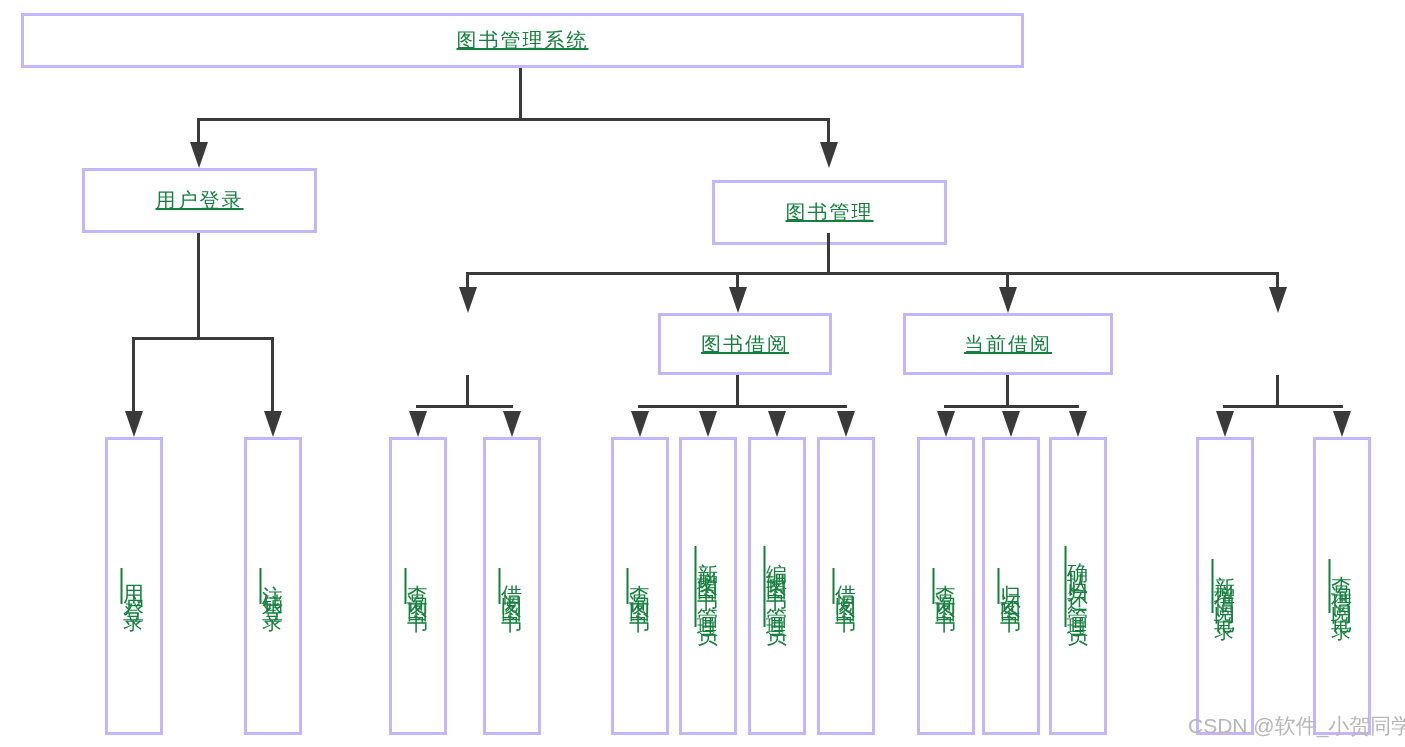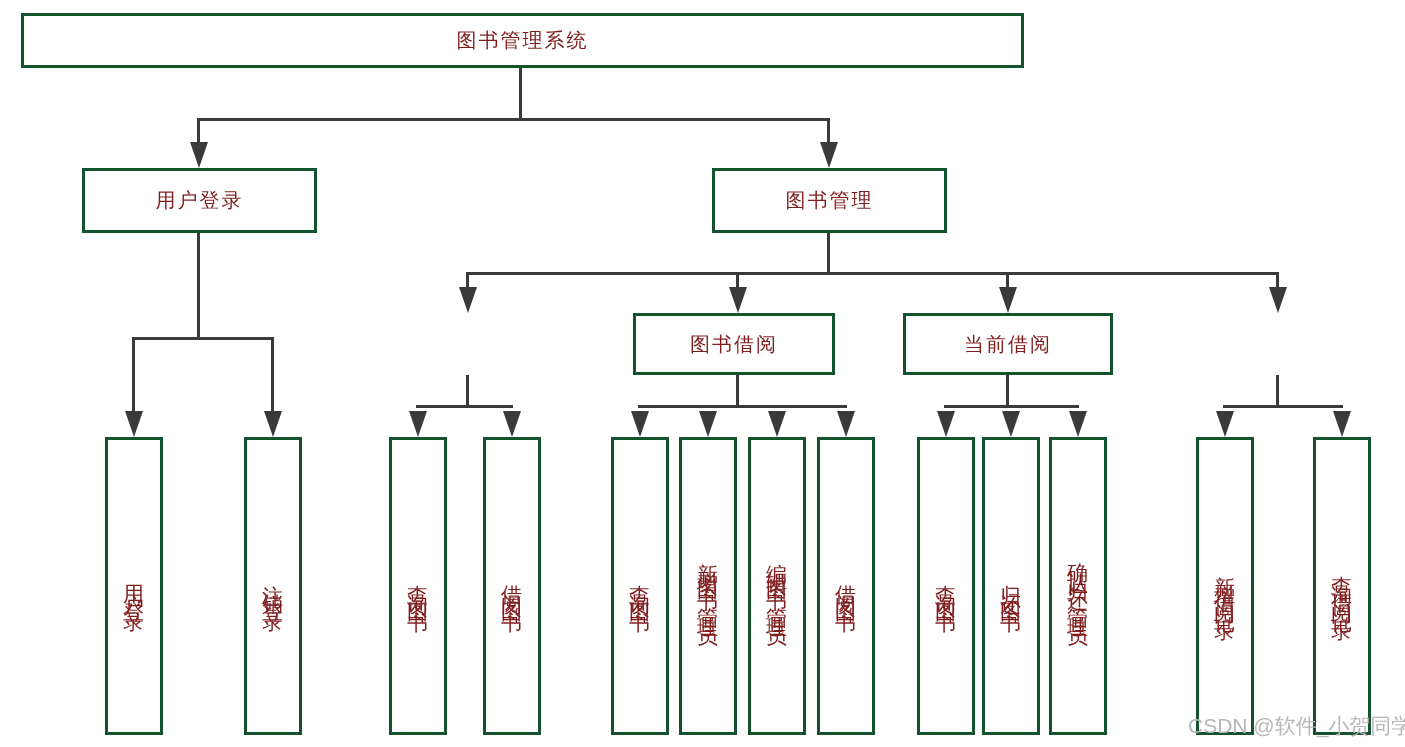--- a/index.html
+++ b/index.html
@@ -5,25 +5,26 @@
   html,body{margin:0;padding:0;background:#ffffff;}
   #stage{
     position:relative;
     width:1405px;height:747px;
     background:#ffffff;
     font-family:"Liberation Sans","DejaVu Sans",sans-serif;
     overflow:hidden;
   }
   .node{
     position:absolute;
-    border:3px solid #14532d;
+    border:3px solid #c4b5fd;
     background:#ffffff;
     box-sizing:border-box;
     display:flex;align-items:center;justify-content:center;
-    color:#7f1d1d;
+    color:#15803d;
+    text-decoration:underline;
   }
   .node.h .lbl{
     font-size:20px;letter-spacing:2px;white-space:nowrap;
   }
   .node.v{
     writing-mode:vertical-rl;
     text-orientation:mixed;
   }
   .node.v .lbl{
     font-size:21px;letter-spacing:9px;line-height:1;
@@ -57,21 +58,21 @@
   <div class="vl" style="left:519px;top:68px;height:50px"></div>
   <div class="hl" style="left:197px;top:118px;width:633px"></div>
   <div class="vl" style="left:197px;top:118px;height:27px"></div>
   <div class="arrow" style="left:190px;top:142px"></div>
   <div class="vl" style="left:827px;top:118px;height:27px"></div>
   <div class="arrow" style="left:820px;top:142px"></div>
 
   <div class="node h" style="left:82px;top:168px;width:235px;height:65px">
     <span class="lbl">用户登录</span>
   </div>
-  <div class="node h" style="left:712px;top:168px;width:235px;height:65px">
+  <div class="node h" style="left:712px;top:180px;width:235px;height:65px">
     <span class="lbl">图书管理</span>
   </div>
 
   <div class="vl" style="left:197px;top:233px;height:104px"></div>
   <div class="hl" style="left:132px;top:337px;width:142px"></div>
   <div class="vl" style="left:132px;top:337px;height:75px"></div>
   <div class="arrow" style="left:125px;top:411px"></div>
   <div class="vl" style="left:271px;top:337px;height:75px"></div>
   <div class="arrow" style="left:264px;top:411px"></div>
 
@@ -79,21 +80,21 @@
   <div class="hl" style="left:466px;top:272px;width:813px"></div>
   <div class="vl" style="left:466px;top:272px;height:17px"></div>
   <div class="arrow" style="left:459px;top:287px"></div>
   <div class="vl" style="left:736px;top:272px;height:17px"></div>
   <div class="arrow" style="left:729px;top:287px"></div>
   <div class="vl" style="left:1006px;top:272px;height:17px"></div>
   <div class="arrow" style="left:999px;top:287px"></div>
   <div class="vl" style="left:1276px;top:272px;height:17px"></div>
   <div class="arrow" style="left:1269px;top:287px"></div>
 
-  <div class="node h" style="left:633px;top:313px;width:202px;height:62px">
+  <div class="node h" style="left:658px;top:313px;width:174px;height:62px">
     <span class="lbl">图书借阅</span>
   </div>
   <div class="node h" style="left:903px;top:313px;width:210px;height:62px">
     <span class="lbl">当前借阅</span>
   </div>
 
   <div class="vl" style="left:466px;top:375px;height:33px"></div>
   <div class="hl" style="left:416px;top:405px;width:97px"></div>
   <div class="arrow" style="left:409px;top:411px"></div>
   <div class="arrow" style="left:503px;top:411px"></div>

